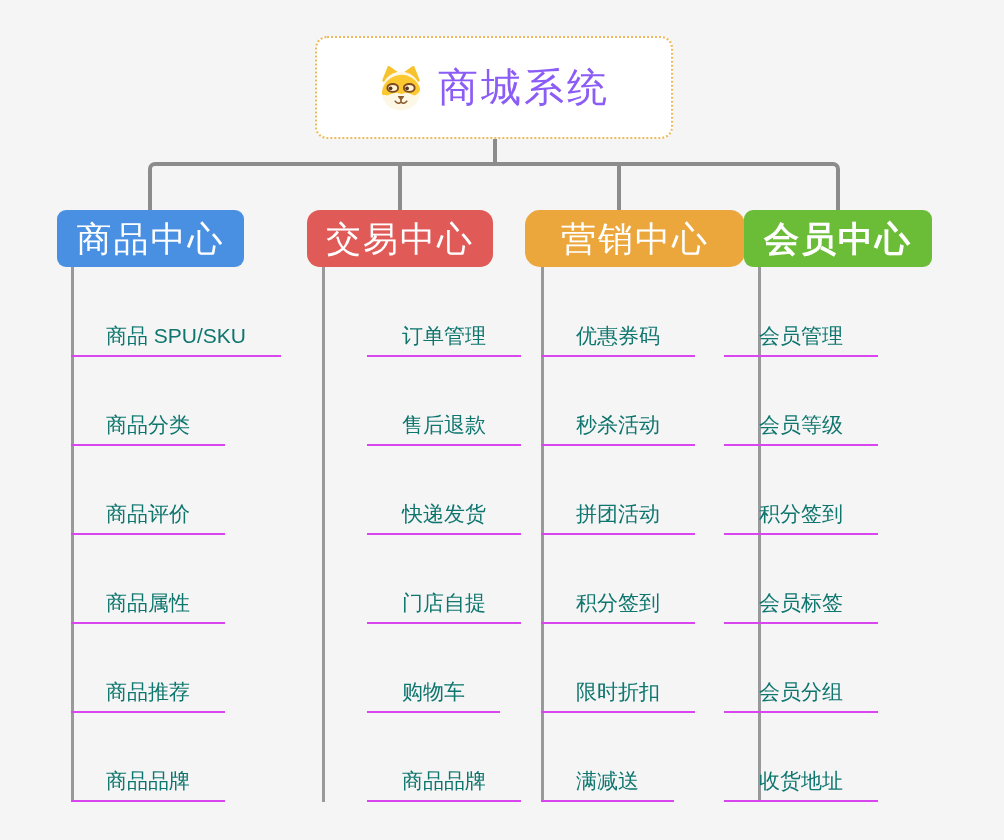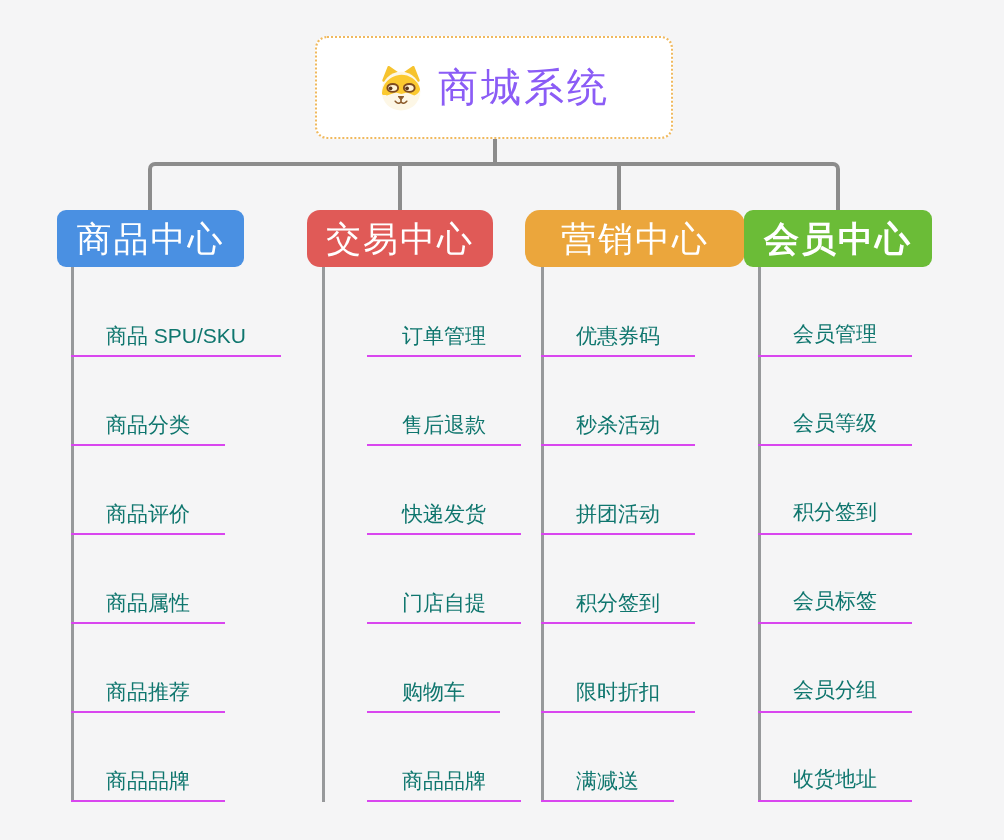--- a/index.html
+++ b/index.html
@@ -30,21 +30,21 @@
             font-size:35px; letter-spacing:2px; text-align:center; line-height:57px;
             white-space:nowrap; }
   .branch-0 { left:57px;  width:187px; }
   .branch-1 { left:307px; width:186px;border-radius:13px; }
   .branch-2 { left:525px; width:220px;border-radius:15px; }
   .branch-3 { left:744px; width:188px;font-weight:bold; }
 
   
   .item { position:absolute; white-space:nowrap; font-size:21px; color:#0f766e;
           line-height:30px; padding:0 35px 4px 35px; border-bottom:2px solid #d946ef;text-align:center; }
-  .col-0 { left:71px; } .col-1 { left:322px;margin-left:45px; } .col-2 { left:541px; } .col-3 { left:758px;font-family:Liberation Mono, monospace; }
+  .col-0 { left:71px; } .col-1 { left:322px;margin-left:45px; } .col-2 { left:541px; } .col-3 { left:724px; }
   .row-0 { top:321px; } .row-1 { top:410px; } .row-2 { top:499px; }
   .row-3 { top:588px; } .row-4 { top:677px; } .row-5 { top:766px; }
 </style>
 </head>
 <body>
 
 <div class="canvas">
 
   <div class="line root-stem"></div>
   <div class="bus-frame"></div>

